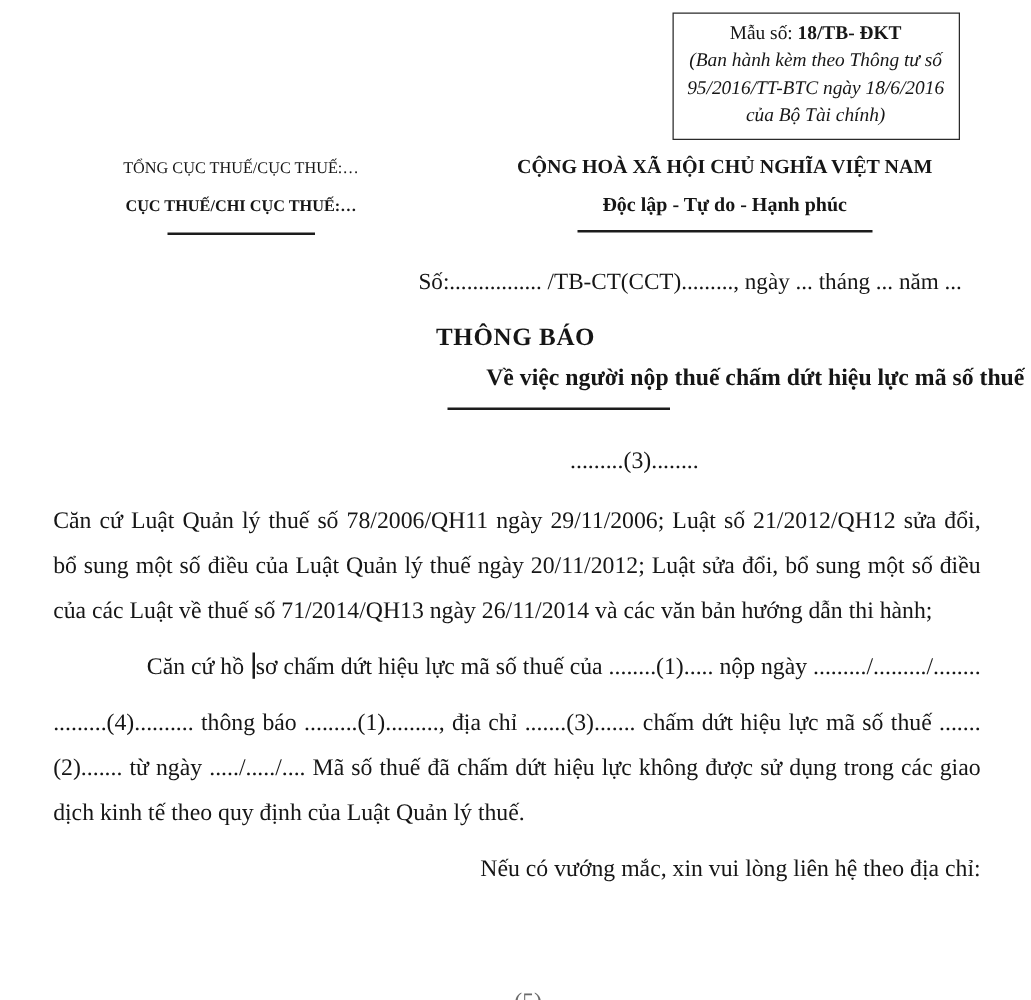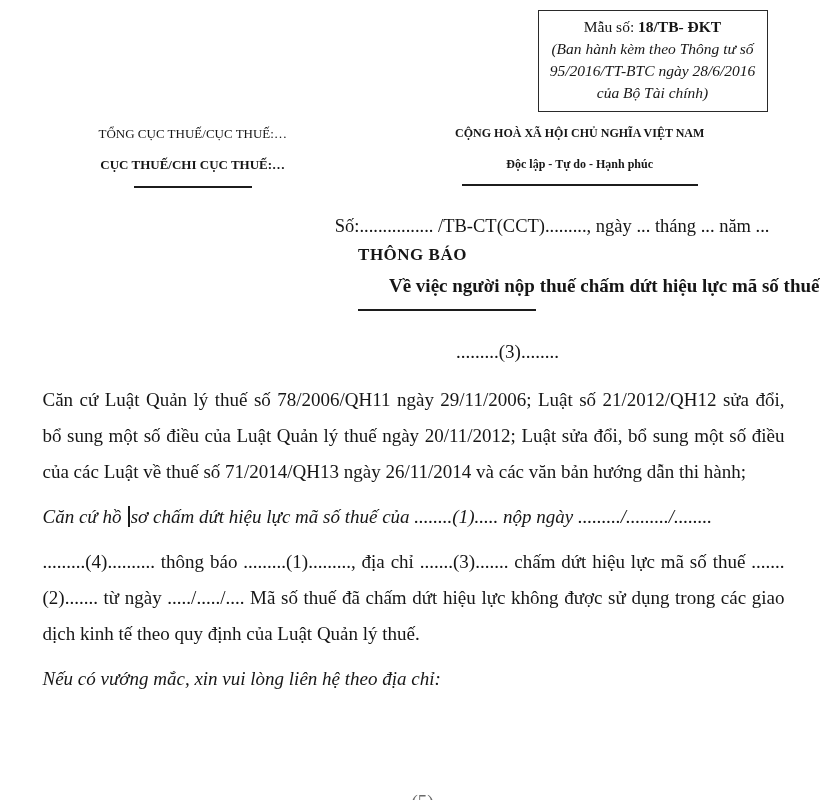--- a/index.html
+++ b/index.html
@@ -38,43 +38,43 @@
   }
   .header-left {
     width: 46%;
     text-align: center;
     font-size: 13px;
     line-height: 31px;
   }
   .header-right {
     width: 54%;
     text-align: center;
-    font-size: 12px;
+    font-size: 16px;
     line-height: 31px;
     padding-right: 40px;
   }
   .rule { background: #1c1c1c; height: 1.5px; border: 0; }
   .rule-left  { width: 118px; margin: 6px auto 0 auto; }
   .rule-right { width: 236px; margin: 4px auto 0 auto; }
 
   
   .ref-row {
     display: flex;
     justify-content: flex-end;
     padding: 0 50px 0 86px;
     margin-top: 28px;
     font-size: 18.5px;
   }
   .ref-row .date { }
 
   
   .title {
-    margin-top: 8px;
+    margin-top: 22px;
     text-align: center;
-    font-size: 17px;
+    font-size: 20px;
     font-weight: bold;
     letter-spacing: 0.5px;
   }
   .subtitle {
     margin-top: 10px;
     text-align: right;
     font-size: 19px;
     font-weight: bold;
   }
   .rule-title { width: 178px; height: 2px; margin: 12px auto 0 auto; margin-left: 352px; }
@@ -93,21 +93,21 @@
   .body-text {
     padding: 0 35px 0 37px;
     font-size: 19px;
     line-height: 36px;
   }
   .body-text p {
     text-align: justify;
     margin-top: 9px;
   }
   .body-text p.first { margin-top: 14px; }
-  .body-text p.no-justify { text-align: left; font-style: italic; }
+  .body-text p.no-justify { text-align: right; }
 
   .caret {
     display: inline-block;
     width: 1.5px;
     height: 21px;
     background: #1a1a1a;
     vertical-align: -4px;
     margin: 0 1px 0 2px;
   }
 
@@ -121,21 +121,21 @@
     color: #6a6a6a;
   }
 </style>
 </head>
 <body>
 
 <div class="page">
 
   <div class="form-box">
     <div class="fb-line1"><span>Mẫu số: </span><span class="bold">18/TB- ĐKT</span></div>
-    <div class="fb-note">(Ban hành kèm theo Thông tư số 95/2016/TT-BTC ngày 28/6/2016 của Bộ Tài chính)</div>
+    <div class="fb-note">(Ban hành kèm theo Thông tư số 95/2016/TT-BTC ngày 18/6/2016 của Bộ Tài chính)</div>
   </div>
 
   <div class="header-row">
     <div class="header-left">
       <div>TỔNG CỤC THUẾ/CỤC THUẾ:…</div>
       <div class="bold">CỤC THUẾ/CHI CỤC THUẾ:…</div>
       <div class="rule rule-left"></div>
     </div>
     <div class="header-right">
       <div class="bold">CỘNG HOÀ XÃ HỘI CHỦ NGHĨA VIỆT NAM</div>

